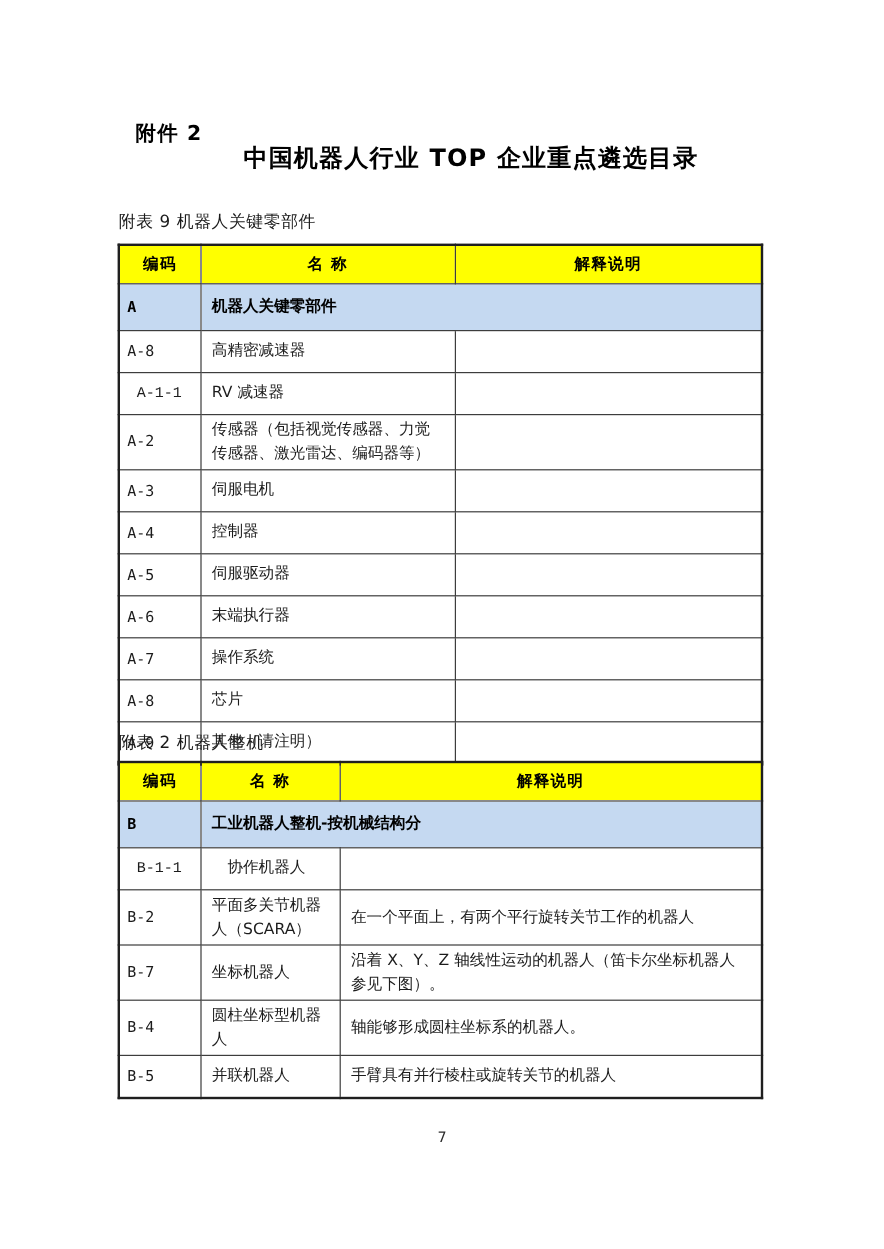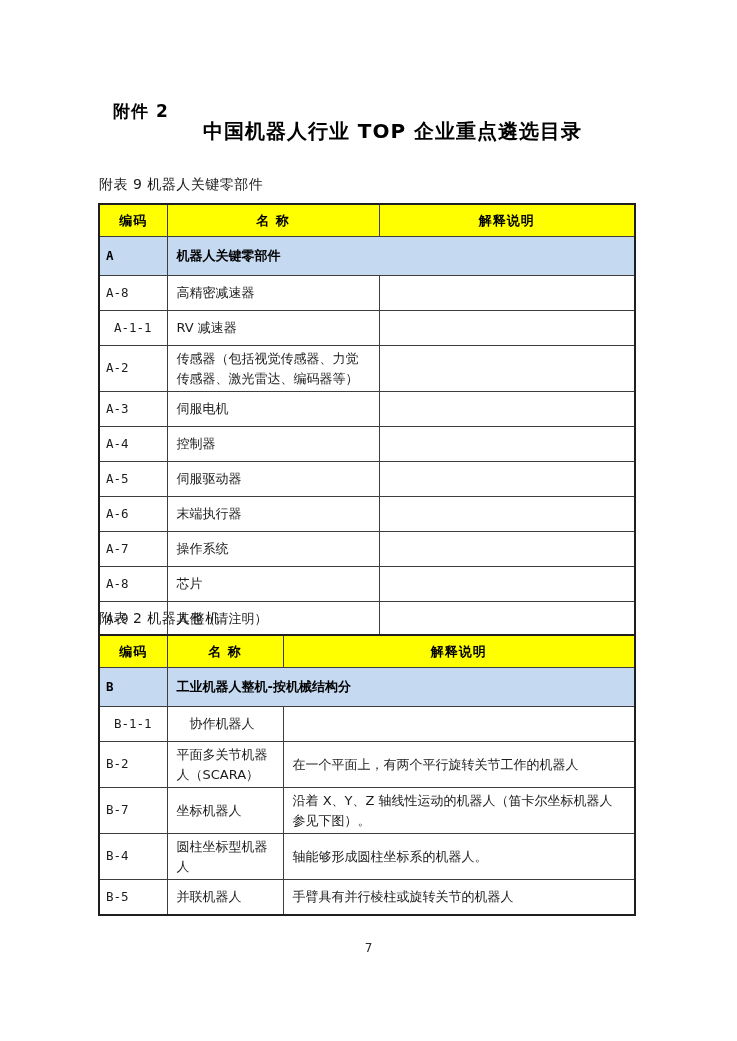--- a/index.html
+++ b/index.html
@@ -46,21 +46,21 @@
   .doc-table th{
     background:var(--header-bg,#ffff00);
     font-weight:bold;text-align:center;color:#000000;
     height:29px;padding:1px 4px;letter-spacing:1px;margin-top:44px;
   }
   .doc-table td{padding:3px 9px;height:28px;color:#1c1c1c;}
   .doc-table td.code{
     font-family:"DejaVu Sans Mono","Liberation Mono",monospace;
     font-size:12.5px;padding-left:6px;
   }
-  .doc-table td.code.indent{padding-left:14px;}
+  .doc-table td.code.indent{padding-left:14px;font-family:Liberation Mono, monospace;}
   .doc-table td.name.indent{padding-left:22px;}
   .doc-table tr.section td{
     background:var(--section-bg,#c5d9f1);
     font-weight:bold;height:32px;color:#000;
   }
   
   #table1 col.c1{width:68px;} #table1 col.c2{width:212px;} #table1 col.c3{width:256px;}
   #table2 col.c1{width:68px;} #table2 col.c2{width:116px;} #table2 col.c3{width:352px;}
   .page-number{
     position:absolute;left:0;top:941px;width:737px;

